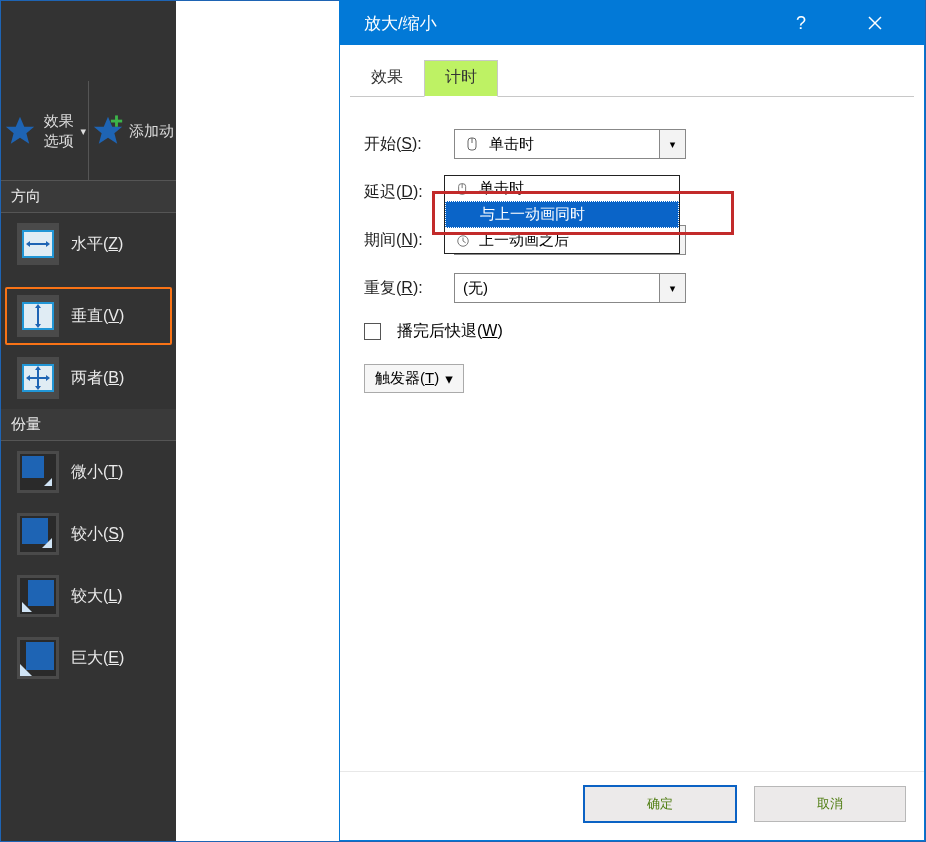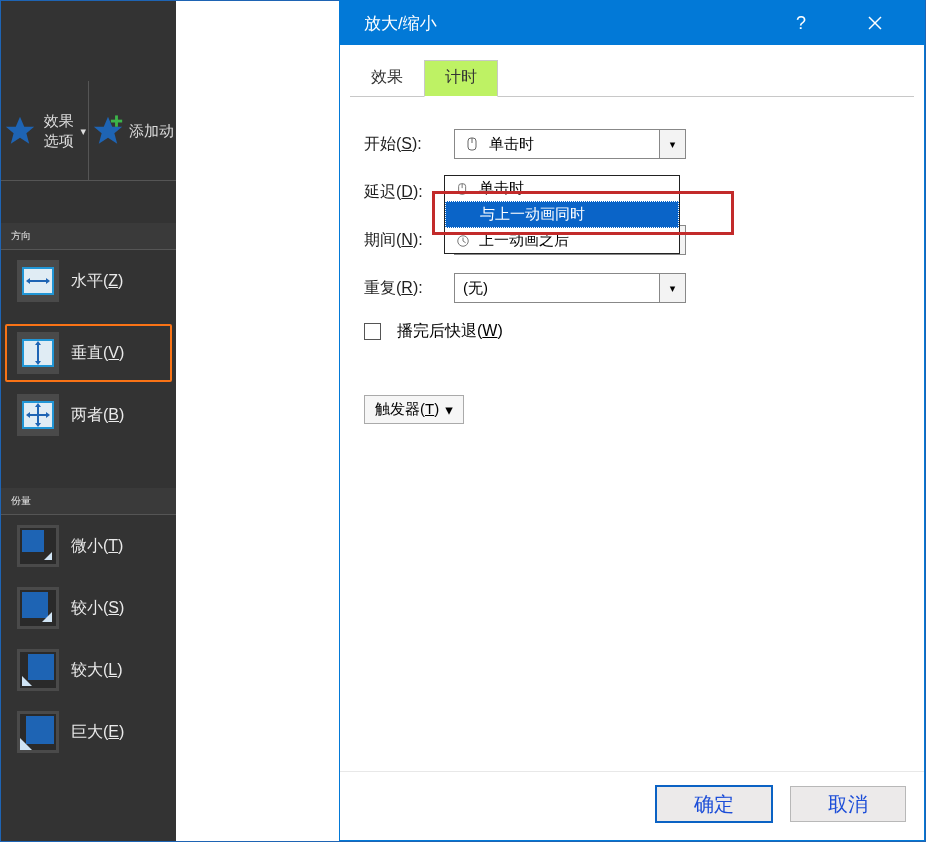--- a/index.html
+++ b/index.html
@@ -45,24 +45,23 @@
     overflow: hidden;
   }
   .toolbar-btn:last-child { border-right: none; }
   .toolbar-btn .label { font-size: 15px; text-align: center; line-height: 1.3; }
   .toolbar-btn .chev { font-size: 11px; line-height: 1; margin-top: 1px; }
   .star-icon svg { display:block; }
 
   .section-header {
     background: #3a3a3a;
     padding: 6px 10px;
-    font-size: 10px;
+    font-size: 15px;
     color: #eaeaea;
     border-bottom: 1px solid #555;
-    margin-top: 42px;
   }
   .opt-row {
     display: flex;
     align-items: center;
     gap: 12px;
     padding: 8px 10px;
     height: 58px;
     border: 2px solid transparent;
     margin: 2px 4px;
     border-radius: 2px;
@@ -229,37 +228,36 @@
 
   .trigger-btn {
     display: inline-flex;
     align-items: center;
     gap: 6px;
     border: 1px solid #aaa;
     padding: 4px 10px;
     margin-left: 14px;
     background: #f6f6f6;
     font-size: 15px;
-    margin-top: 31px;
   }
 
   .dialog-buttons {
     display: flex;
     justify-content: flex-end;
     gap: 18px;
     padding: 14px 18px 18px 18px;
     border-top: 1px solid #e8e8e8;
   }
   .dlg-btn {
-    width: 116px;
+    width: 152px;
     height: 36px;
     background: #eceaea;
     border: 1px solid #b8b8b8;
-    font-size: 20px;
-    color: #1d4ed8;
+    font-size: 13px;
+    color: #4d7c0f;
     display: flex;
     align-items: center;
     justify-content: center;
   }
   .dlg-btn.primary {
     outline: 1px solid #0b62c4;
     border: 1px solid #0b62c4;
   }
 </style>
 </head>

